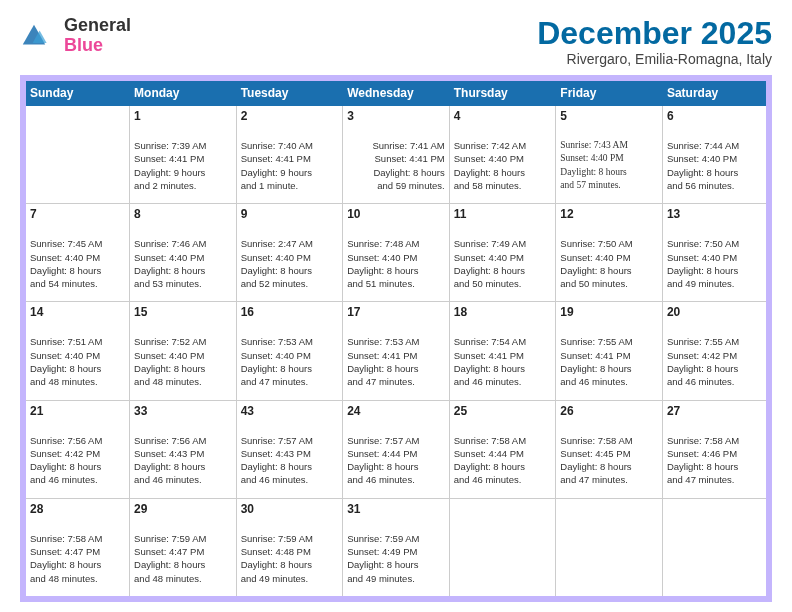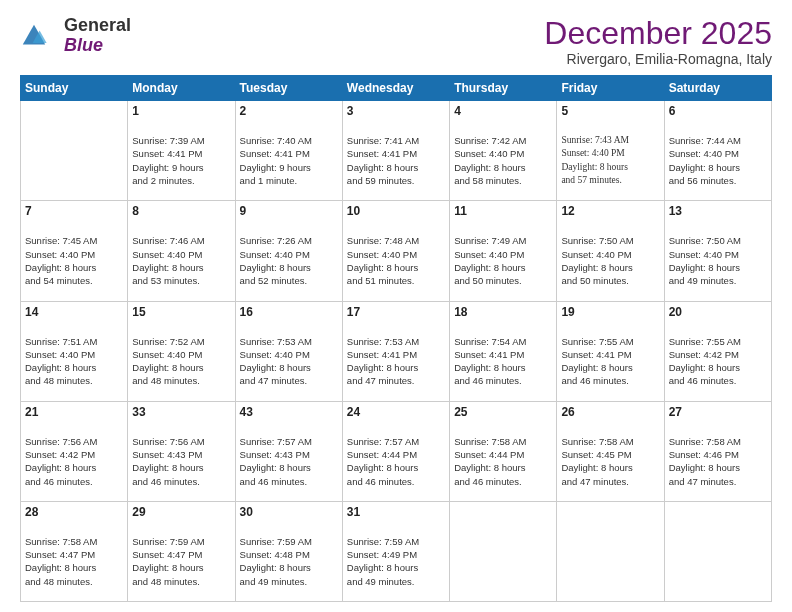--- a/index.html
+++ b/index.html
@@ -27,41 +27,41 @@
       display: flex;
       align-items: center;
       gap: 16px;
     }
     .logo-text {
       font-size: 18px;
       font-weight: bold;
       line-height: 1.1;
     }
     .logo-general { color: #333; }
-    .logo-blue { color: #701a75; font-style: italic; }
+    .logo-blue { color: #ec4899; }
     .logo-icon {
       width: 28px;
       height: 28px;
     }
     .title-block {
       text-align: right;
     }
     .month-title {
       font-size: 32px;
-      font-weight: normal;
-      color: #701a75;
+      font-weight: bold;
+      color: #0369a1;
       line-height: 1.1;
     }
     .subtitle {
       font-size: 14px;
       color: #444;
     }
     .calendar {
       flex: 1;
-      border: 1px solid #c4b5fd;
+      border: 6px solid #c4b5fd;
       border-collapse: collapse;
       width: 100%;
       table-layout: fixed;
     }
     .calendar th {
       background: #1a6faf;
       color: #fff;
       font-size: 12px;
       font-weight: bold;
       padding: 5px 4px;
@@ -147,21 +147,21 @@
           </td>
           <td>
             <span class="day-number">2</span>
             <div class="day-info" style="white-space: pre-line;">Sunrise: 7:40 AM
 Sunset: 4:41 PM
 Daylight: 9 hours
 and 1 minute.</div>
           </td>
           <td>
             <span class="day-number">3</span>
-            <div class="day-info" style="white-space: pre-line;">Sunrise: 7:41 AM
+            <div class="day-info" style="white-space: pre-line; text-align: right;">Sunrise: 7:41 AM
 Sunset: 4:41 PM
 Daylight: 8 hours
 and 59 minutes.</div>
           </td>
           <td>
             <span class="day-number">4</span>
             <div class="day-info" style="white-space: pre-line;">Sunrise: 7:42 AM
 Sunset: 4:40 PM
 Daylight: 8 hours
 and 58 minutes.</div>
@@ -191,21 +191,21 @@
           </td>
           <td>
             <span class="day-number">8</span>
             <div class="day-info" style="white-space: pre-line;">Sunrise: 7:46 AM
 Sunset: 4:40 PM
 Daylight: 8 hours
 and 53 minutes.</div>
           </td>
           <td>
             <span class="day-number">9</span>
-            <div class="day-info" style="white-space: pre-line;">Sunrise: 7:26 AM
+            <div class="day-info" style="white-space: pre-line;">Sunrise: 2:47 AM
 Sunset: 4:40 PM
 Daylight: 8 hours
 and 52 minutes.</div>
           </td>
           <td>
             <span class="day-number">10</span>
             <div class="day-info" style="white-space: pre-line;">Sunrise: 7:48 AM
 Sunset: 4:40 PM
 Daylight: 8 hours
 and 51 minutes.</div>

